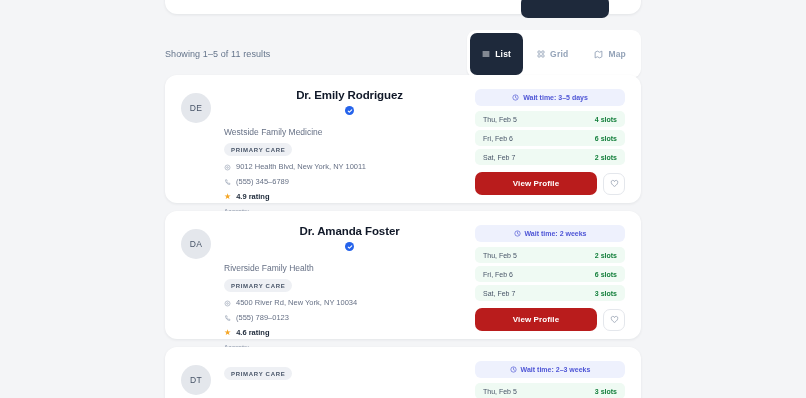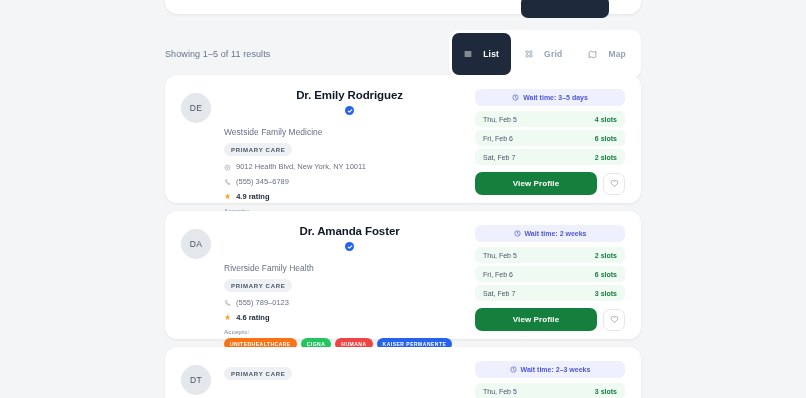--- a/index.html
+++ b/index.html
@@ -28,21 +28,21 @@
     display:flex;align-items:center;justify-content:space-between;
   }
   .results-count{font-size:9px;color:#64748b;letter-spacing:.1px;}
 
   .view-toggle{
     display:flex;align-items:center;gap:2px;
     background:#ffffff;border-radius:9px;padding:3px;
     box-shadow:0 1px 2px rgba(16,24,40,.06);
   }
   .vt-btn{
-    display:flex;align-items:center;gap:11px;
+    display:flex;align-items:center;gap:5px;
     padding:16px 12px;border-radius:7px;
     font-size:8.5px;font-weight:bold;color:#94a3b8;
     background:transparent;border:none;cursor:pointer;
     font-family:inherit;letter-spacing:.2px;
   }
   .vt-btn.active{background:#1e293b;color:#ffffff;}
   .vt-btn svg{display:block;}
 
   
   .card{
@@ -106,21 +106,21 @@
   .slots{margin-top:5px;display:flex;flex-direction:column;gap:3px;}
   .slot{
     display:flex;align-items:center;justify-content:space-between;
     background:#effaf3;border-radius:5px;padding:4.5px 8px;
   }
   .slot-day{font-size:7px;color:#475467;}
   .slot-count{font-size:7px;font-weight:bold;color:#15803d;}
 
   .actions{margin-top:7px;display:flex;align-items:center;gap:6px;}
   .view-profile{
-    flex:1 1 auto;background:#15803d;color:#ffffff;border:none;
+    flex:1 1 auto;background:#b91c1c;color:#ffffff;border:none;
     border-radius:7px;padding:7px 0;font-size:8px;font-weight:bold;
     cursor:pointer;font-family:inherit;letter-spacing:.1px;
   }
   .fav{
     flex:0 0 auto;width:22px;height:22px;border-radius:7px;
     border:1px solid #e4e7ec;background:#ffffff;
     display:flex;align-items:center;justify-content:center;cursor:pointer;
   }
   .fav svg{display:block;}
   .clip{overflow:hidden;}
@@ -259,20 +259,29 @@
         <span class="verified">
           <svg width="6" height="6" viewBox="0 0 12 12" fill="none" stroke="#ffffff" stroke-width="2.2" stroke-linecap="round" stroke-linejoin="round">
               <path d="M2.5 6.2l2.2 2.2L9.5 3.8"></path>
             </svg>
         </span>
       </div>
       <div class="practice">Riverside Family Health</div>
       <div class="specialty">PRIMARY CARE</div>
       <div class="meta">
         <span>
+          <svg width="7" height="7" viewBox="0 0 14 14" fill="none" stroke="#98a2b3" stroke-width="1.3">
+              <circle cx="7" cy="7" r="5"></circle>
+              <circle cx="7" cy="7" r="1.6"></circle>
+            </svg>
+        </span>
+        <span>4500 River Rd, New York, NY 10034</span>
+      </div>
+      <div class="meta">
+        <span>
           <svg width="7" height="7" viewBox="0 0 14 14" fill="none" stroke="#98a2b3" stroke-width="1.3" stroke-linecap="round">
               <path d="M3 2.5c0 4.5 4 8.5 8.5 8.5l.5-2-2.5-1-1.2 1.2A8 8 0 0 1 5.3 5.7L6.5 4.5 5.5 2z"></path>
             </svg>
         </span>
         <span>(555) 789–0123</span>
       </div>
       <div class="meta rating">
         <span class="star">★</span>
         <span>4.6 rating</span>
       </div>

